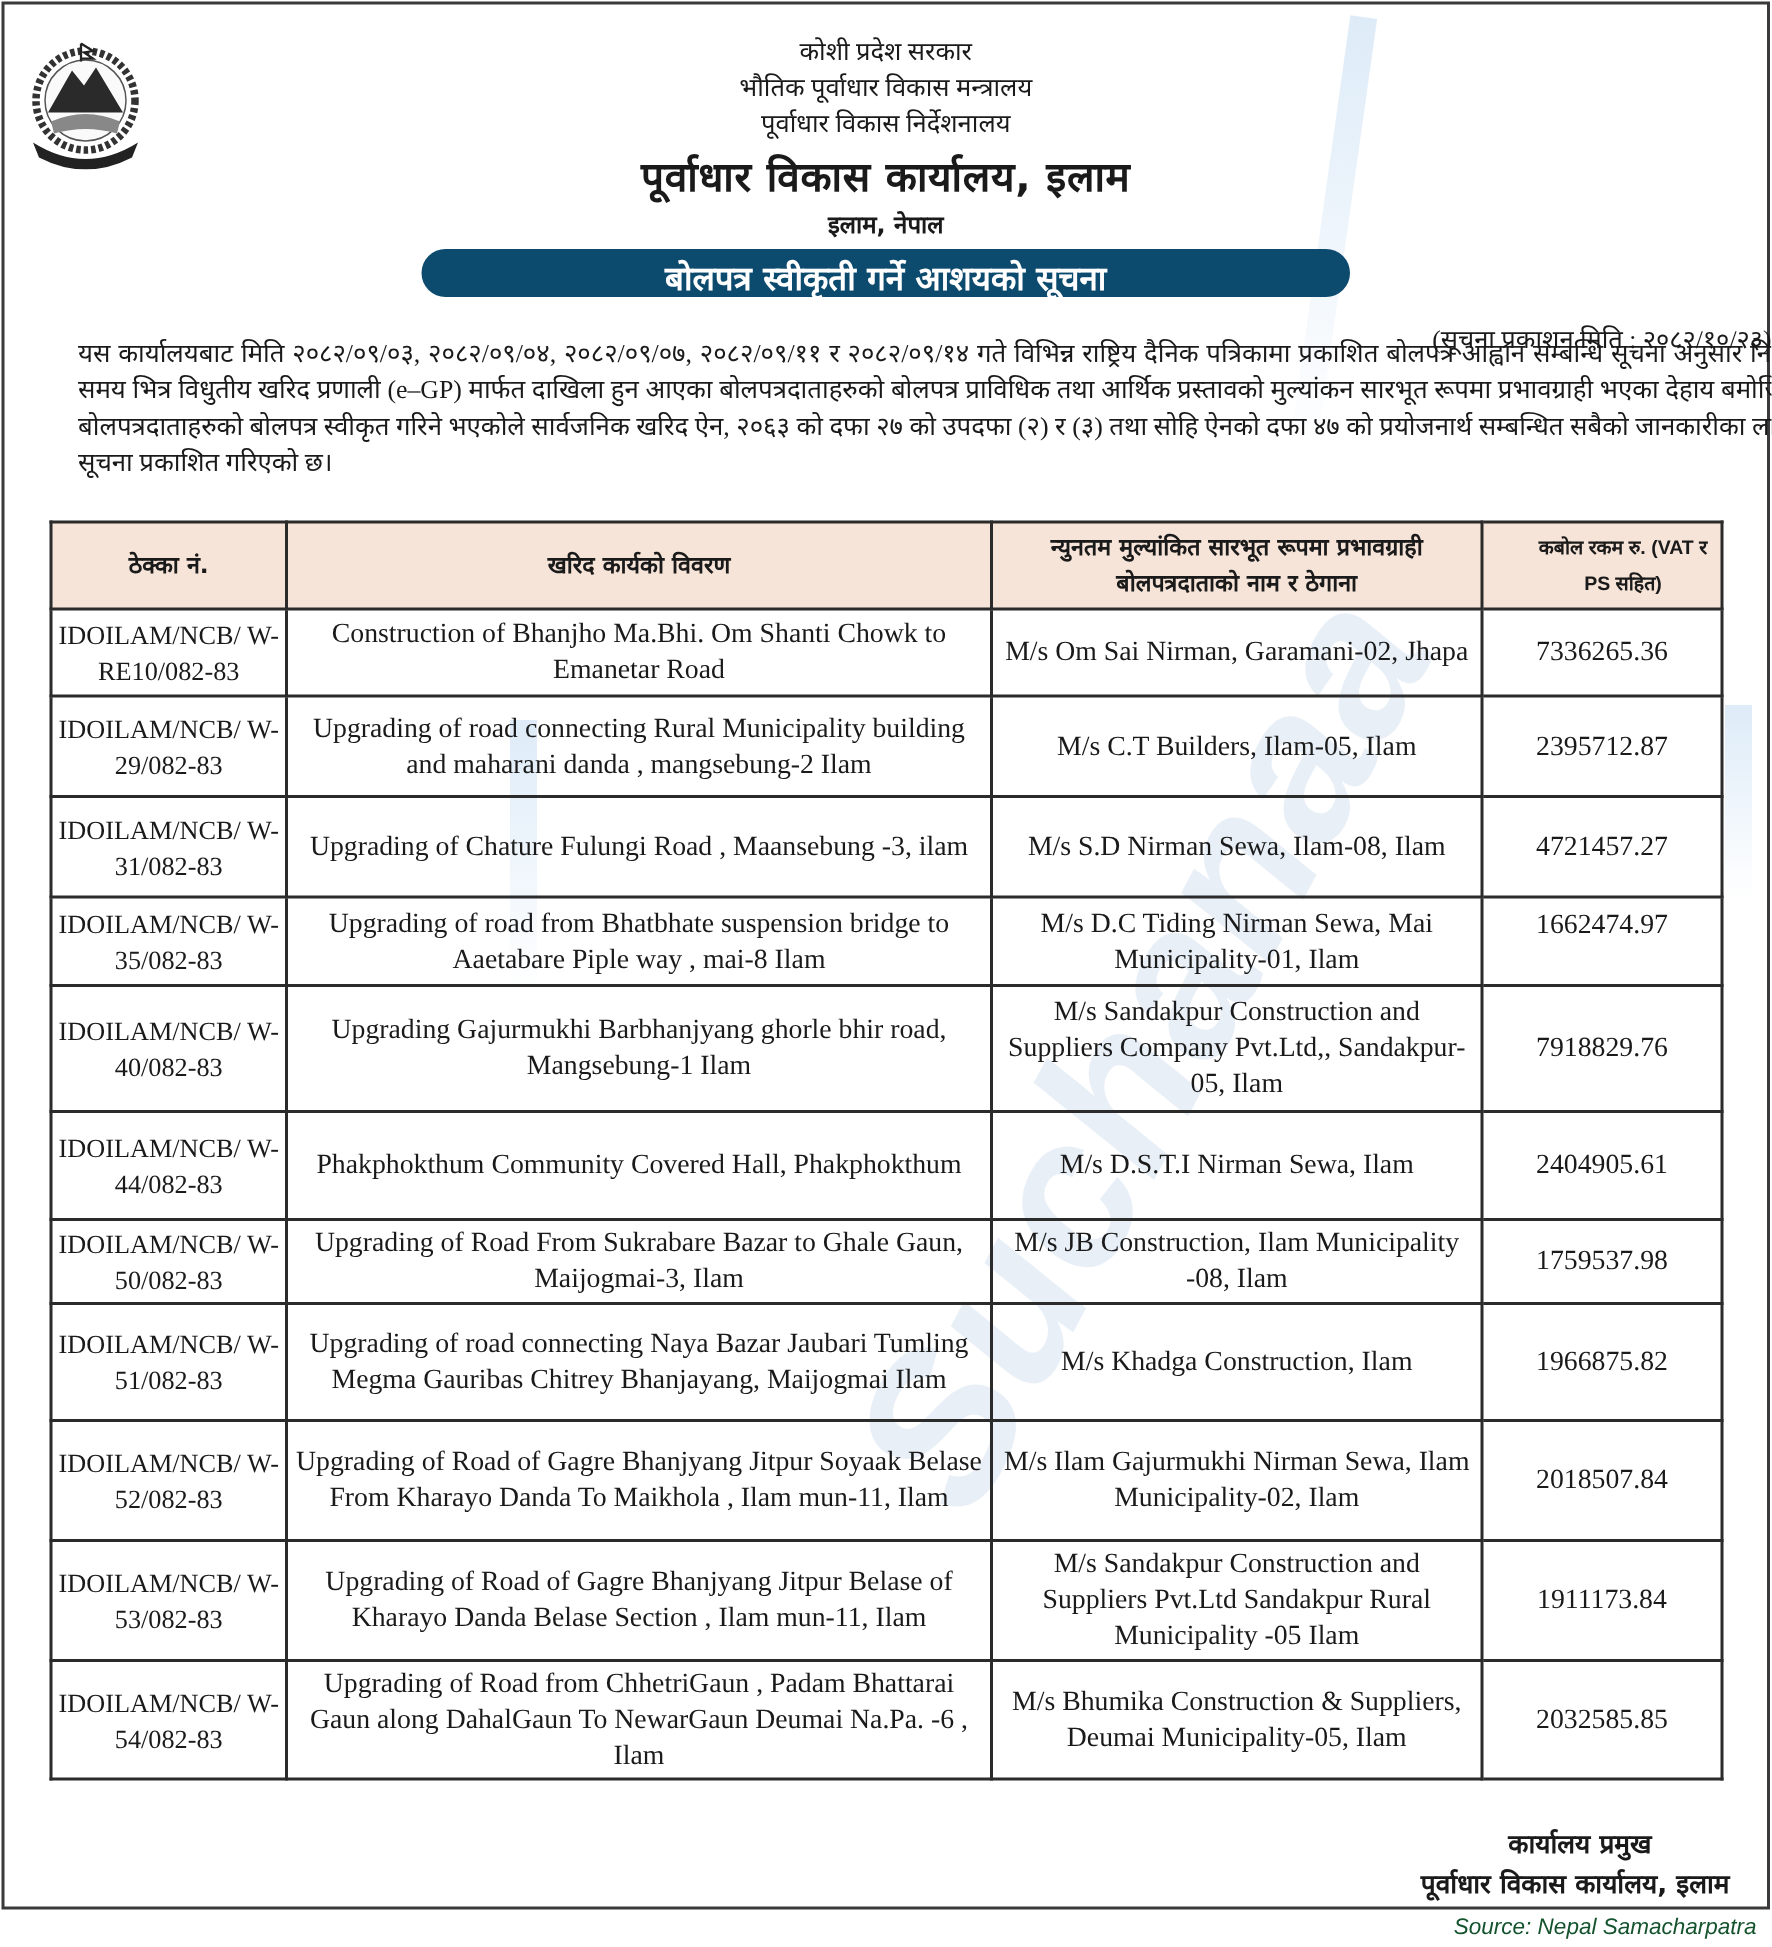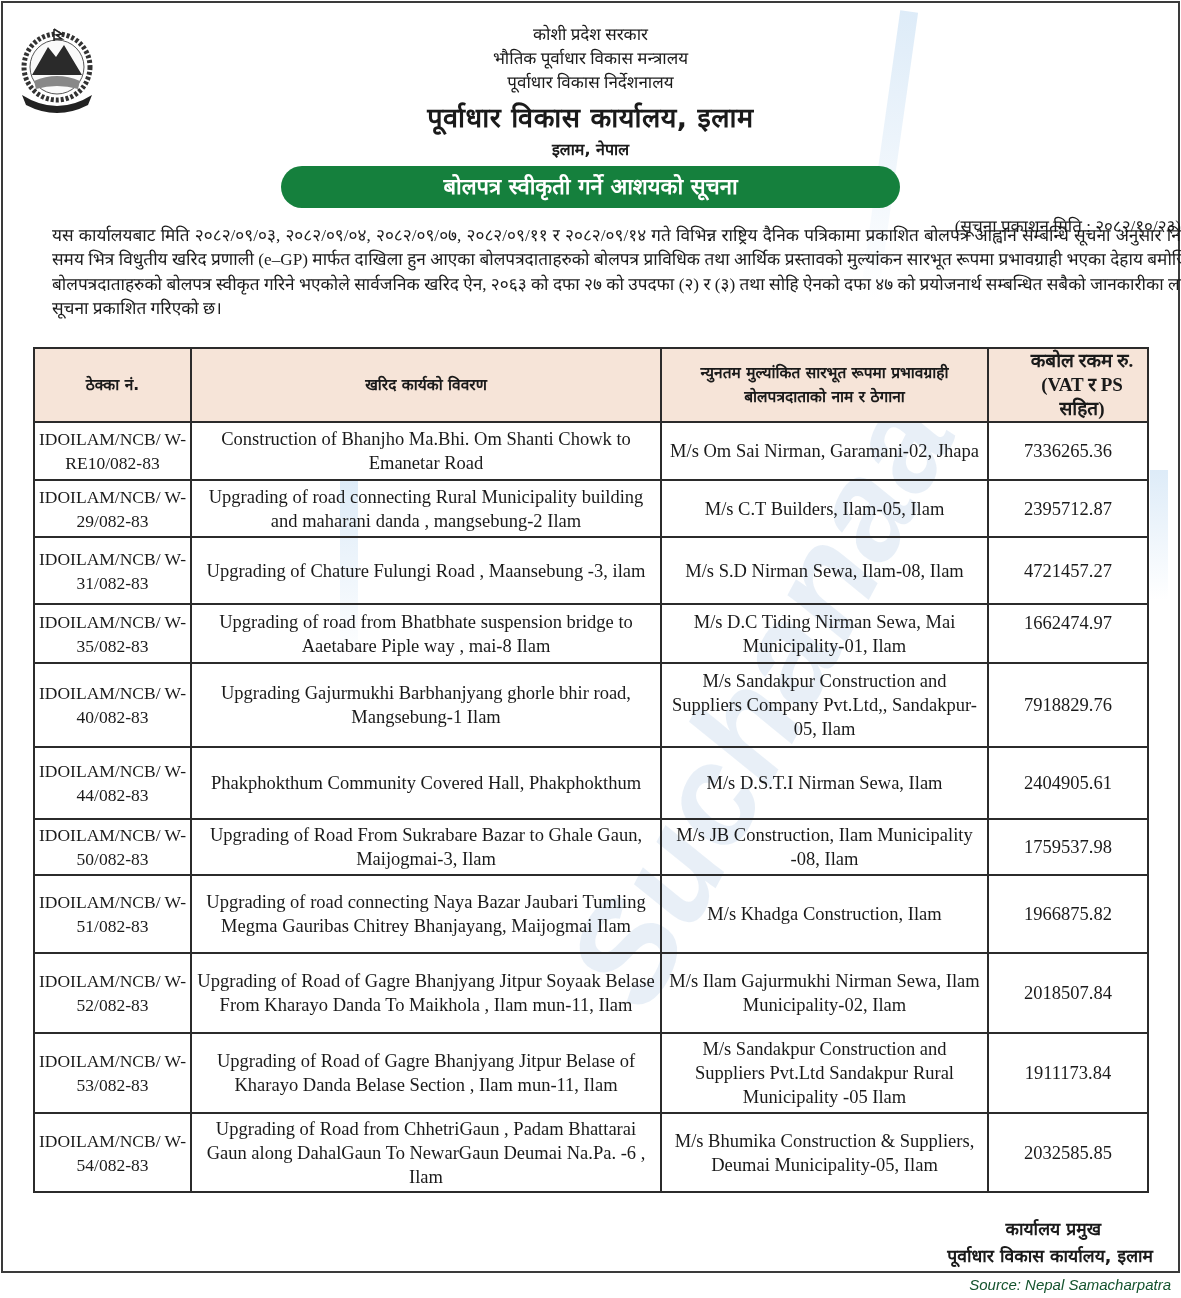--- a/index.html
+++ b/index.html
@@ -20,22 +20,22 @@
   .emblem { position: absolute; left: 18px; top: 25px; width: 78px; height: 88px; }
 
   .hdr { position: absolute; left: 0; width: 1181px; text-align: center; }
   .hdr-l1 { top: 22px; font-size: 17px; }
   .hdr-l2 { top: 46px; font-size: 17px; }
   .hdr-l3 { top: 70px; font-size: 17px; }
   .hdr-title { top: 98px; font-size: 27px; font-weight: bold; font-family: "DejaVu Sans", sans-serif; letter-spacing: 0.5px; }
   .hdr-loc { top: 138px; font-size: 16px; font-weight: bold; font-family: "DejaVu Sans", sans-serif; }
 
   .banner {
-    position: absolute; left: 281px; top: 166px; width: 619px; height: 42px;
-    background: #15803d; border-radius: 21px; color: #fff; text-align: center;
+    position: absolute; left: 281px; top: 166px; width: 619px; height: 32px;
+    background: #0c4a6e; border-radius: 21px; color: #fff; text-align: center;
     font-family: "DejaVu Sans", sans-serif; font-weight: bold; font-size: 22px; line-height: 42px;
   }
   .pubdate { position: absolute; left: 0; width: 1181px; top: 214px; text-align: right; font-size: 17px; }
 
   .body-text {
     position: absolute; left: 10px; top: 224px; width: 1165px;
     font-size: 17.2px; line-height: 24.3px; text-align: justify; text-align-last: left; margin-left: 42px;
   }
 
   table.notice {
@@ -44,21 +44,21 @@
     font-size: 18.5px;
   }
   table.notice th, table.notice td {
     border: 2px solid #2b2b2b; text-align: center; vertical-align: middle;
     line-height: 24px; padding: 0 4px;
   }
   table.notice th {
     background: #f6e4d8; font-family: "DejaVu Sans", sans-serif; font-weight: bold;
     font-size: 15.5px; line-height: 24px; height: 58px;
   }
-  table.notice th.amt { font-family: Liberation Serif, serif; font-size: 19px; padding-left: 32px; }
+  table.notice th.amt { font-family: Liberation Sans, sans-serif; font-size: 13px; padding-left: 32px; }
   table.notice td.ref { font-size: 17.5px; }
   table.notice td.amount { font-size: 18.5px; }
 
   .sign { position: absolute; right: 28px; text-align: right; font-family: "DejaVu Sans", sans-serif; font-weight: bold; font-size: 17.5px; }
   .sign-1 { top: 1216px; right: 80px; }
   .sign-2 { top: 1243px; }
   .source { position: absolute; right: 10px; top: 1276px; font-family: "Liberation Sans", sans-serif; font-style: italic; font-size: 15px; color: #14532d; }
 </style>
 </head>
 <body>
@@ -105,21 +105,21 @@
       <th class="amt">कबोल रकम रु. (VAT र PS सहित)</th>
     </tr>
   </thead>
   <tbody id="tbody">
     <tr style="height:58px">
       <td class="ref">IDOILAM/NCB/ W-RE10/082-83</td>
       <td>Construction of Bhanjho Ma.Bhi. Om Shanti Chowk to Emanetar Road</td>
       <td>M/s  Om Sai Nirman, Garamani-02, Jhapa</td>
       <td class="amount">7336265.36</td>
     </tr>
-    <tr style="height:57px">
+    <tr style="height:67px">
       <td class="ref">IDOILAM/NCB/ W-29/082-83</td>
       <td>Upgrading of road connecting Rural Municipality building and maharani danda , mangsebung-2 Ilam</td>
       <td>M/s C.T Builders, Ilam-05, Ilam</td>
       <td class="amount">2395712.87</td>
     </tr>
     <tr style="height:67px">
       <td class="ref">IDOILAM/NCB/ W-31/082-83</td>
       <td>Upgrading of Chature Fulungi Road , Maansebung -3, ilam</td>
       <td>M/s S.D Nirman Sewa, Ilam-08, Ilam</td>
       <td class="amount">4721457.27</td>

